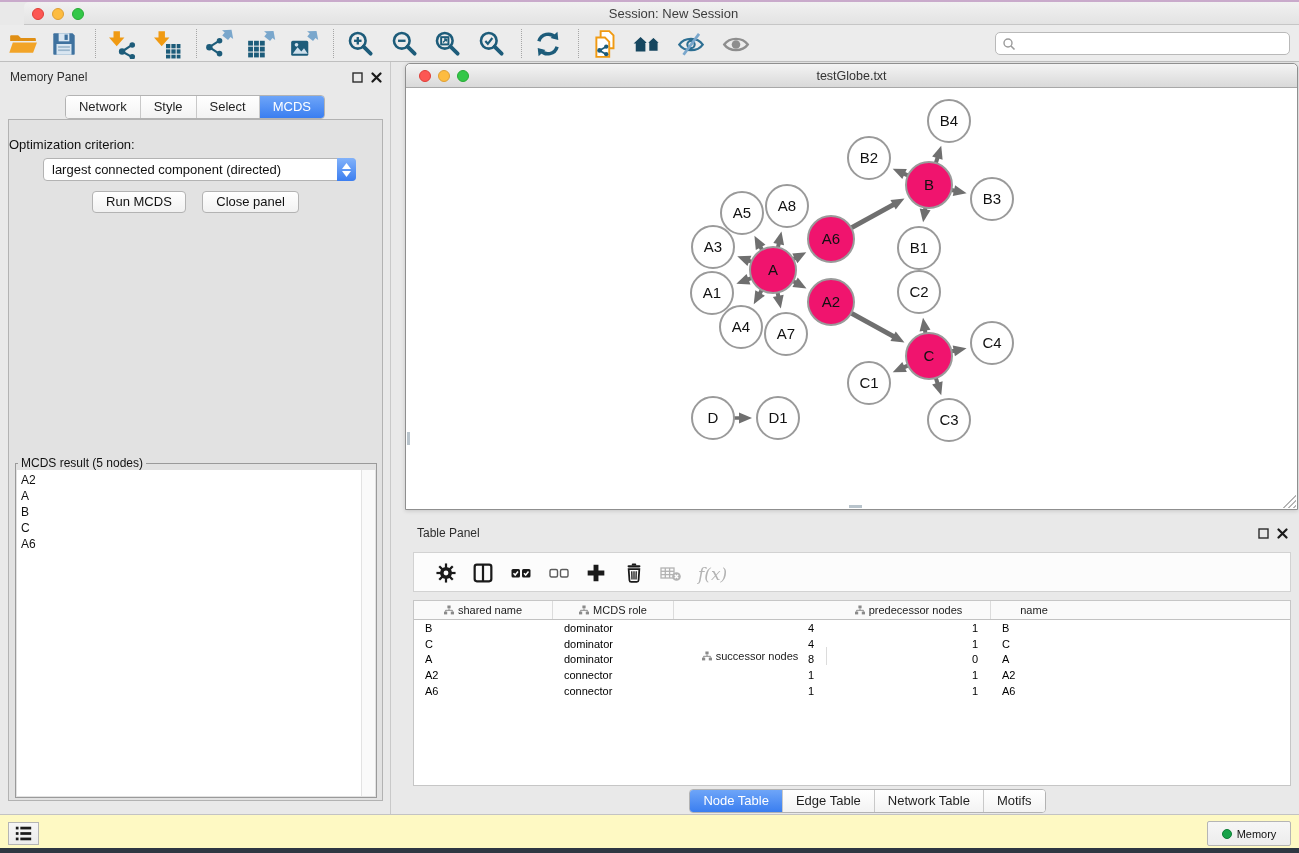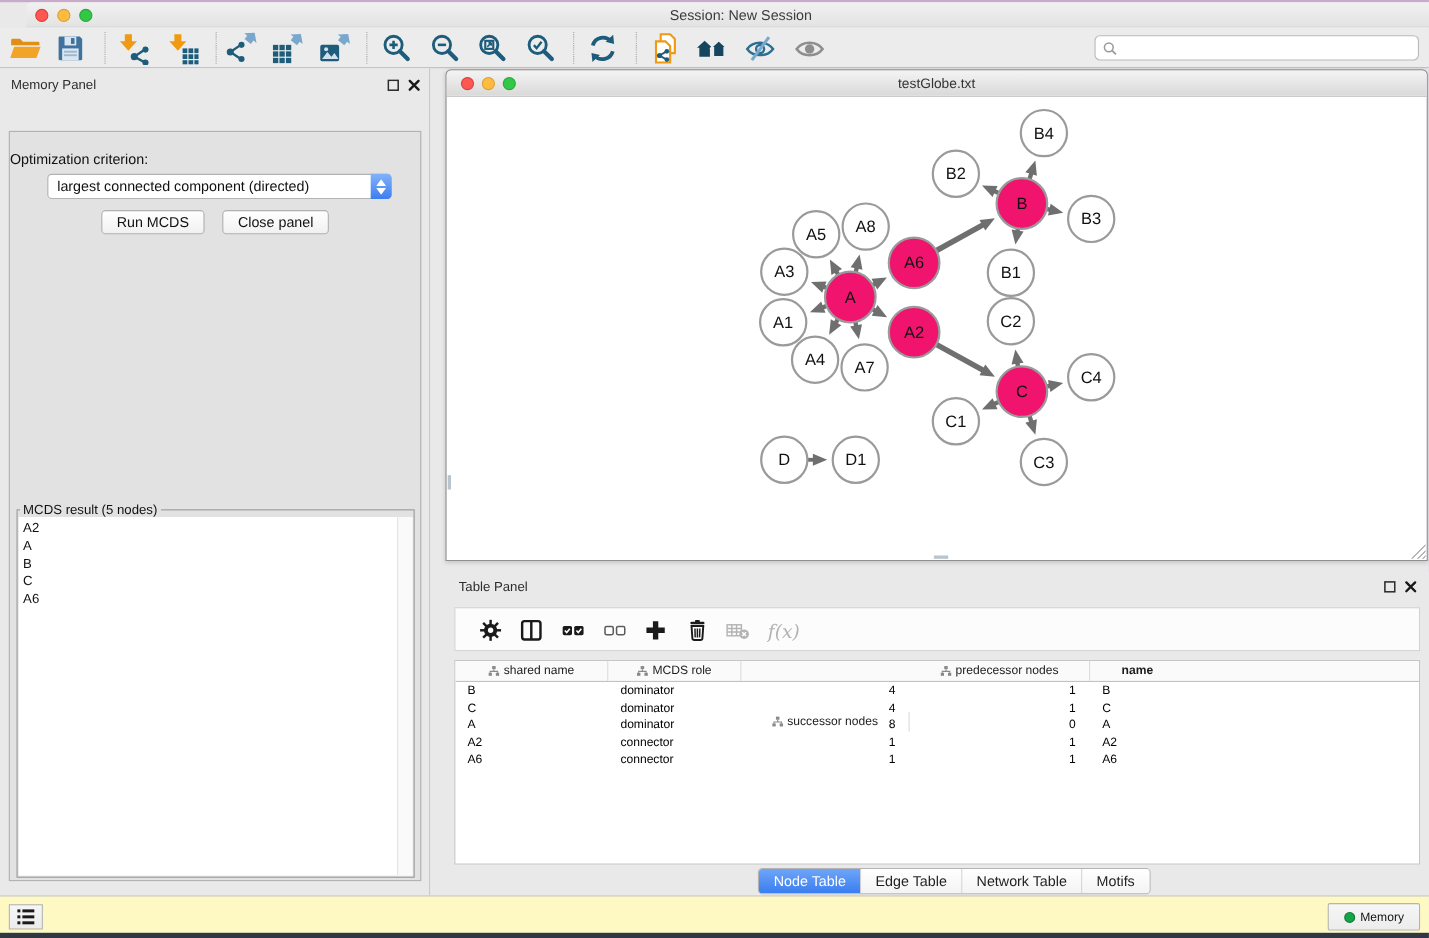--- a/index.html
+++ b/index.html
@@ -302,20 +302,26 @@
   <div class="control-panel">
     <div class="panel-head">Memory Panel</div>
     <div class="panel-icons">
       <svg width="11" height="11" viewBox="0 0 11 11">
           <rect x="1" y="1" width="9" height="9" fill="none" stroke="#2b2b2b" stroke-width="1.4"></rect>
         </svg>
       <svg width="11" height="11" viewBox="0 0 11 11">
           <path d="M1.5 1.5l8 8M9.5 1.5l-8 8" stroke="#1a1a1a" stroke-width="2.2" stroke-linecap="round"></path>
         </svg>
     </div>
+    <div id="cp-tabs"><span class="seg">
+          <span class="tab">Network</span>
+          <span class="tab">Style</span>
+          <span class="tab">Select</span>
+          <span class="tab selected">MCDS</span>
+        </span></div>
 
     <div class="cp-content">
       <div class="opt-label">Optimization criterion:</div>
       <div class="dropdown">
         <span class="value">largest connected component (directed)</span>
         <span class="stepper">
           <svg width="9" height="6" viewBox="0 0 9 6">
               <path d="M4.5 0L9 6H0z" fill="#fff"></path>
             </svg>
           <svg width="9" height="6" viewBox="0 0 9 6">
@@ -555,21 +561,21 @@
           </div>
           <div class="th" style="width: 164px;">
             <svg width="10" height="10" viewBox="0 0 10 10">
               <rect x="3.4" y="0.5" width="3.2" height="2.8" fill="#8a8a8a"></rect>
               <path d="M5 3.3v2M1.6 6.6v-1.3h6.8v1.3" stroke="#8a8a8a" fill="none"></path>
               <rect x="0" y="6.6" width="3.2" height="2.8" fill="#8a8a8a"></rect>
               <rect x="6.8" y="6.6" width="3.2" height="2.8" fill="#8a8a8a"></rect>
             </svg>
             <span>predecessor nodes</span>
           </div>
-          <div class="th" style="width: 86px; font-weight: bold;">
+          <div class="th" style="width: 86px;">
             <span>name</span>
           </div>
         </div>
       <div id="table-body">
           <div class="trow">
             <div class="td" style="width: 139px;">B</div>
             <div class="td" style="width: 121px;">dominator</div>
             <div class="td r" style="width: 153px;">4</div>
             <div class="td r" style="width: 164px;">1</div>
             <div class="td" style="width: 86px;">B</div>

